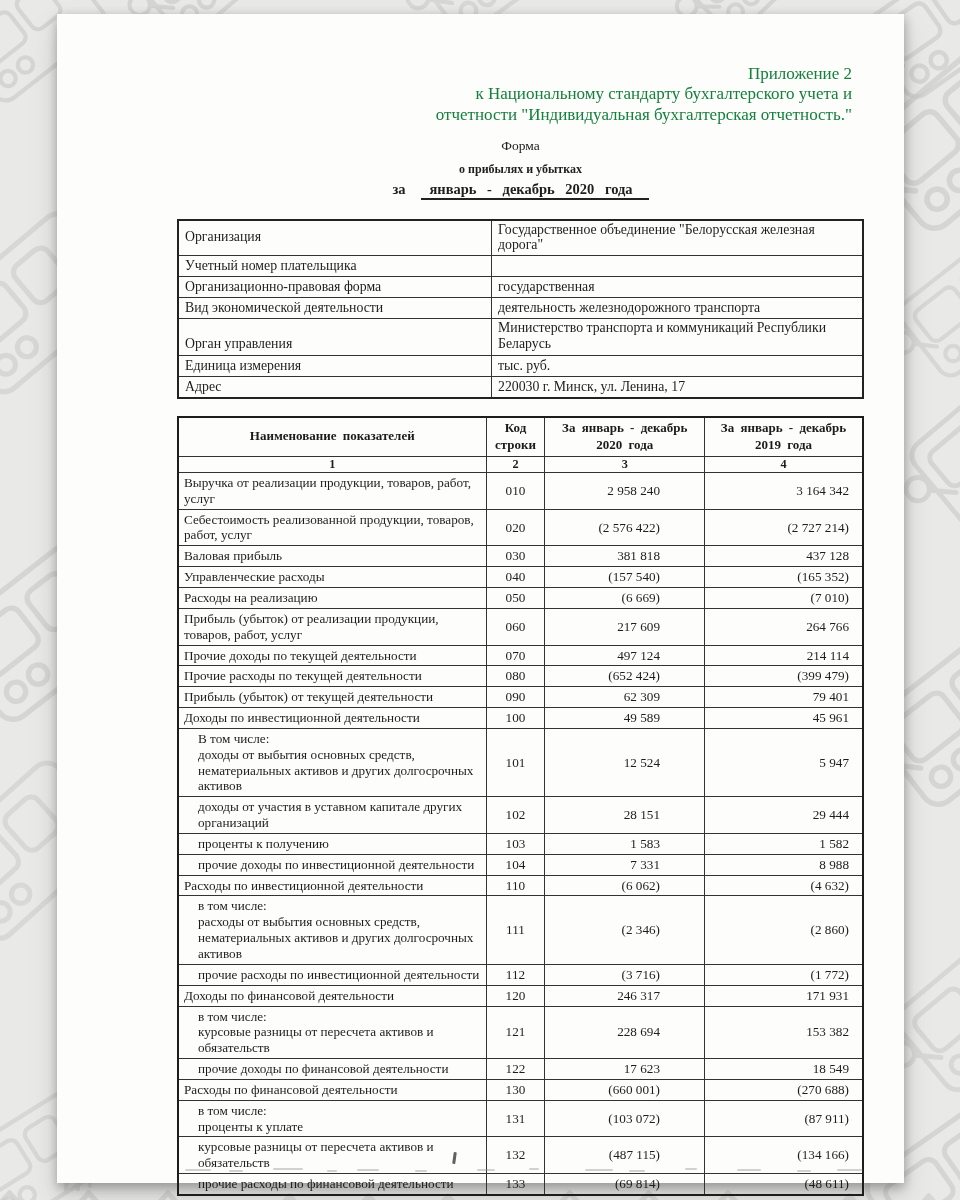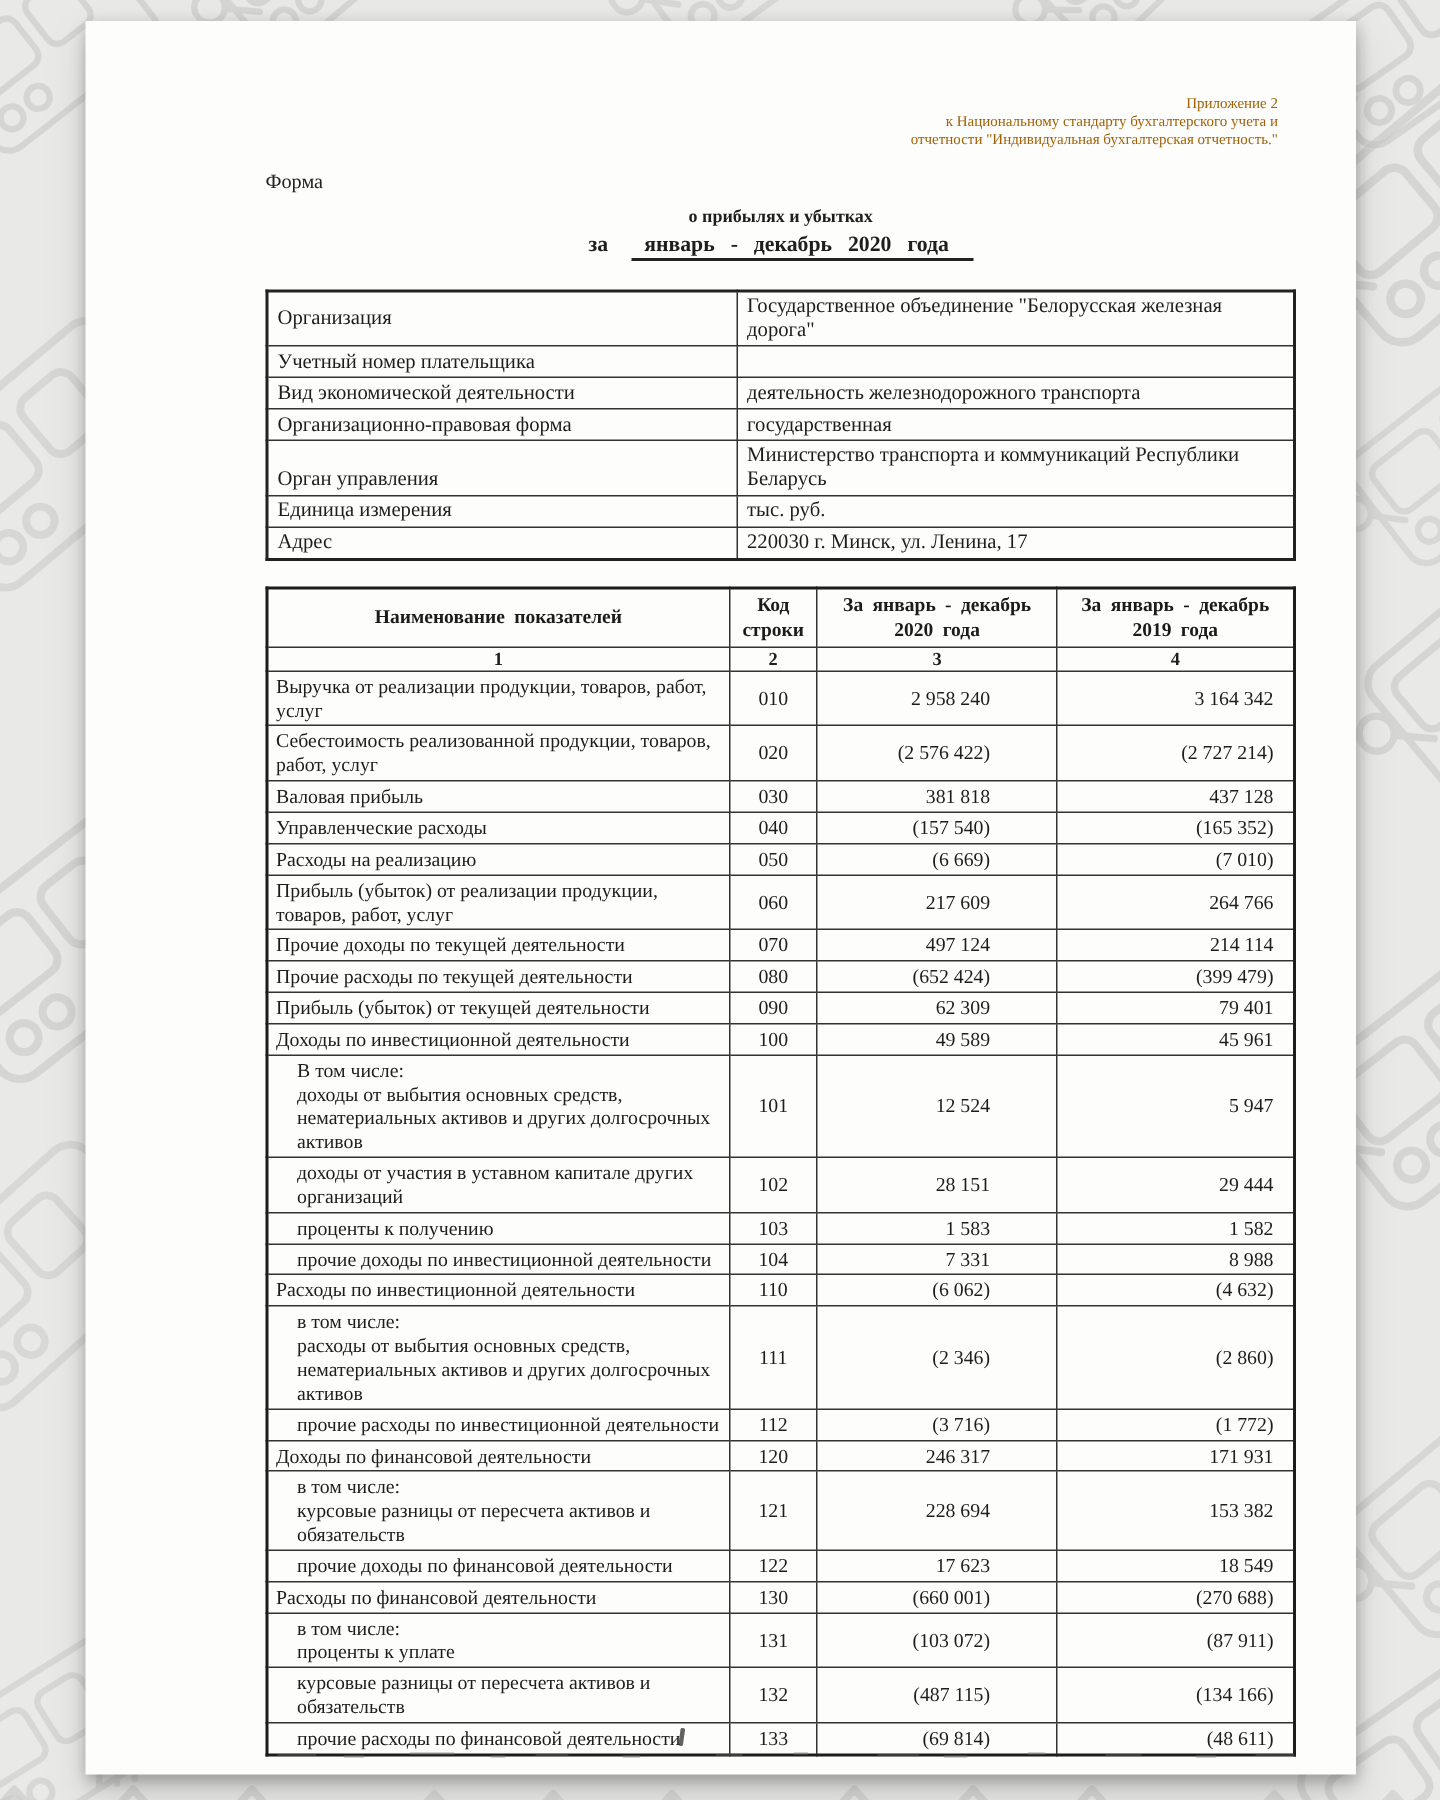--- a/index.html
+++ b/index.html
@@ -11,22 +11,22 @@
   }
   
   .wm{position:absolute;z-index:0;pointer-events:none;}
   
   .sheet{
     position:absolute;left:57px;top:14px;width:847px;height:1169px;z-index:2;
     background:#fdfdfb;
     box-shadow:0 5px 10px rgba(80,80,80,.40),0 14px 26px rgba(110,110,110,.22),3px 0 8px rgba(140,140,140,.12);
   }
   .content{margin:50px 40px 0 120px;width:687px;}
-  .appendix{text-align:right;padding-right:12px;font-size:10px;line-height:1.2;color:#a16207;}
-  .form-label{text-align:left;margin-top:13px;font-size:13.5px;color:#222;}
+  .appendix{text-align:right;padding-right:12px;font-size:17px;line-height:1.2;color:#15803d;}
+  .form-label{text-align:center;margin-top:13px;font-size:13.5px;color:#222;}
   .title-wrap{text-align:center;margin-top:8px;}
   .t1{font-size:15.5px;font-weight:bold;letter-spacing:1.2px;line-height:1.2;}
   .t2{font-size:12px;font-weight:bold;line-height:1.2;margin-top:2px;}
   .period{margin-top:4px;font-size:14.5px;font-weight:bold;}
   .period .pfx{margin-right:16px;}
   .period .u{border-bottom:2px solid #222;padding:0 16px 1px 8px;word-spacing:7px;}
   
   table{border-collapse:collapse;width:100%;}
   .org{margin-top:21px;border:2px solid #222;}
   .org td{
@@ -171,27 +171,27 @@
             <td class="org-label">Организация</td>
             <td class="org-value">Государственное объединение "Белорусская железная дорога"</td>
           </tr>
 
           <tr>
             <td class="org-label">Учетный номер плательщика</td>
             <td class="org-value"></td>
           </tr>
 
           <tr>
+            <td class="org-label">Организационно-правовая форма</td>
+            <td class="org-value">государственная</td>
+          </tr>
+
+          <tr>
             <td class="org-label">Вид экономической деятельности</td>
             <td class="org-value">деятельность железнодорожного транспорта</td>
-          </tr>
-
-          <tr>
-            <td class="org-label">Организационно-правовая форма</td>
-            <td class="org-value">государственная</td>
           </tr>
 
           <tr class="tall">
             <td class="org-label">Орган управления</td>
             <td class="org-value">Министерство транспорта и коммуникаций Республики Беларусь</td>
           </tr>
 
           <tr>
             <td class="org-label">Единица измерения</td>
             <td class="org-value">тыс. руб.</td>

